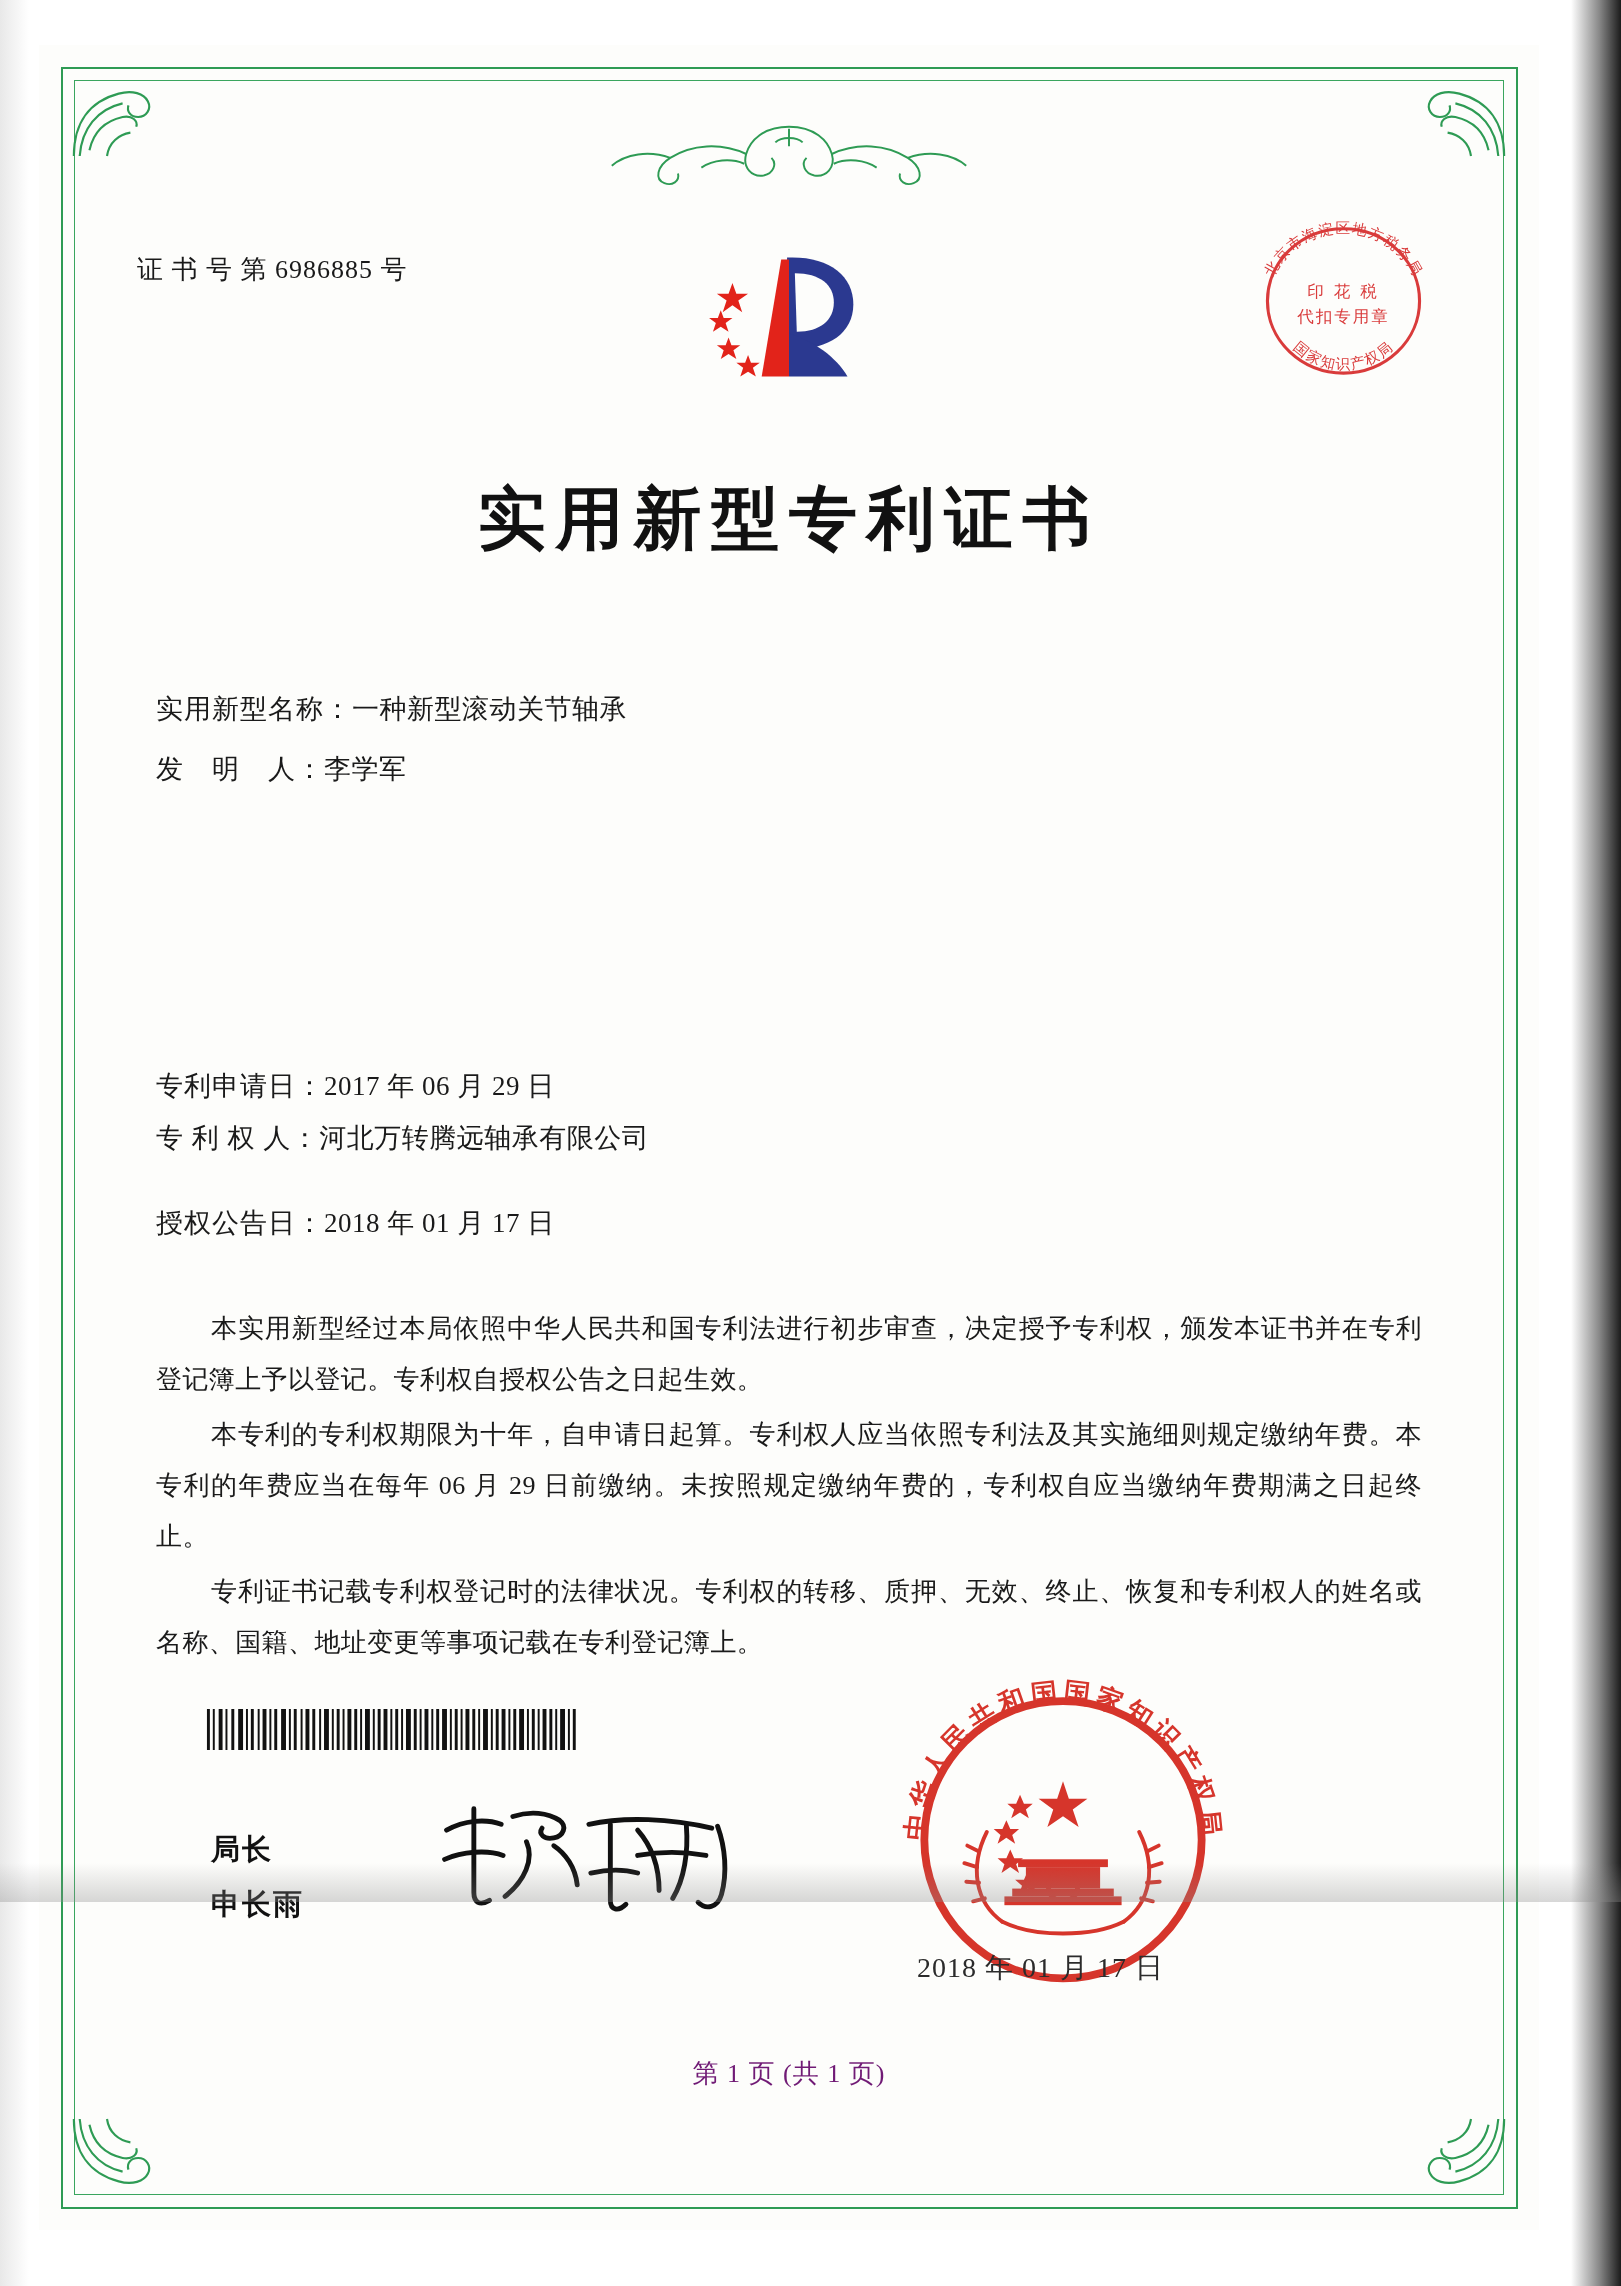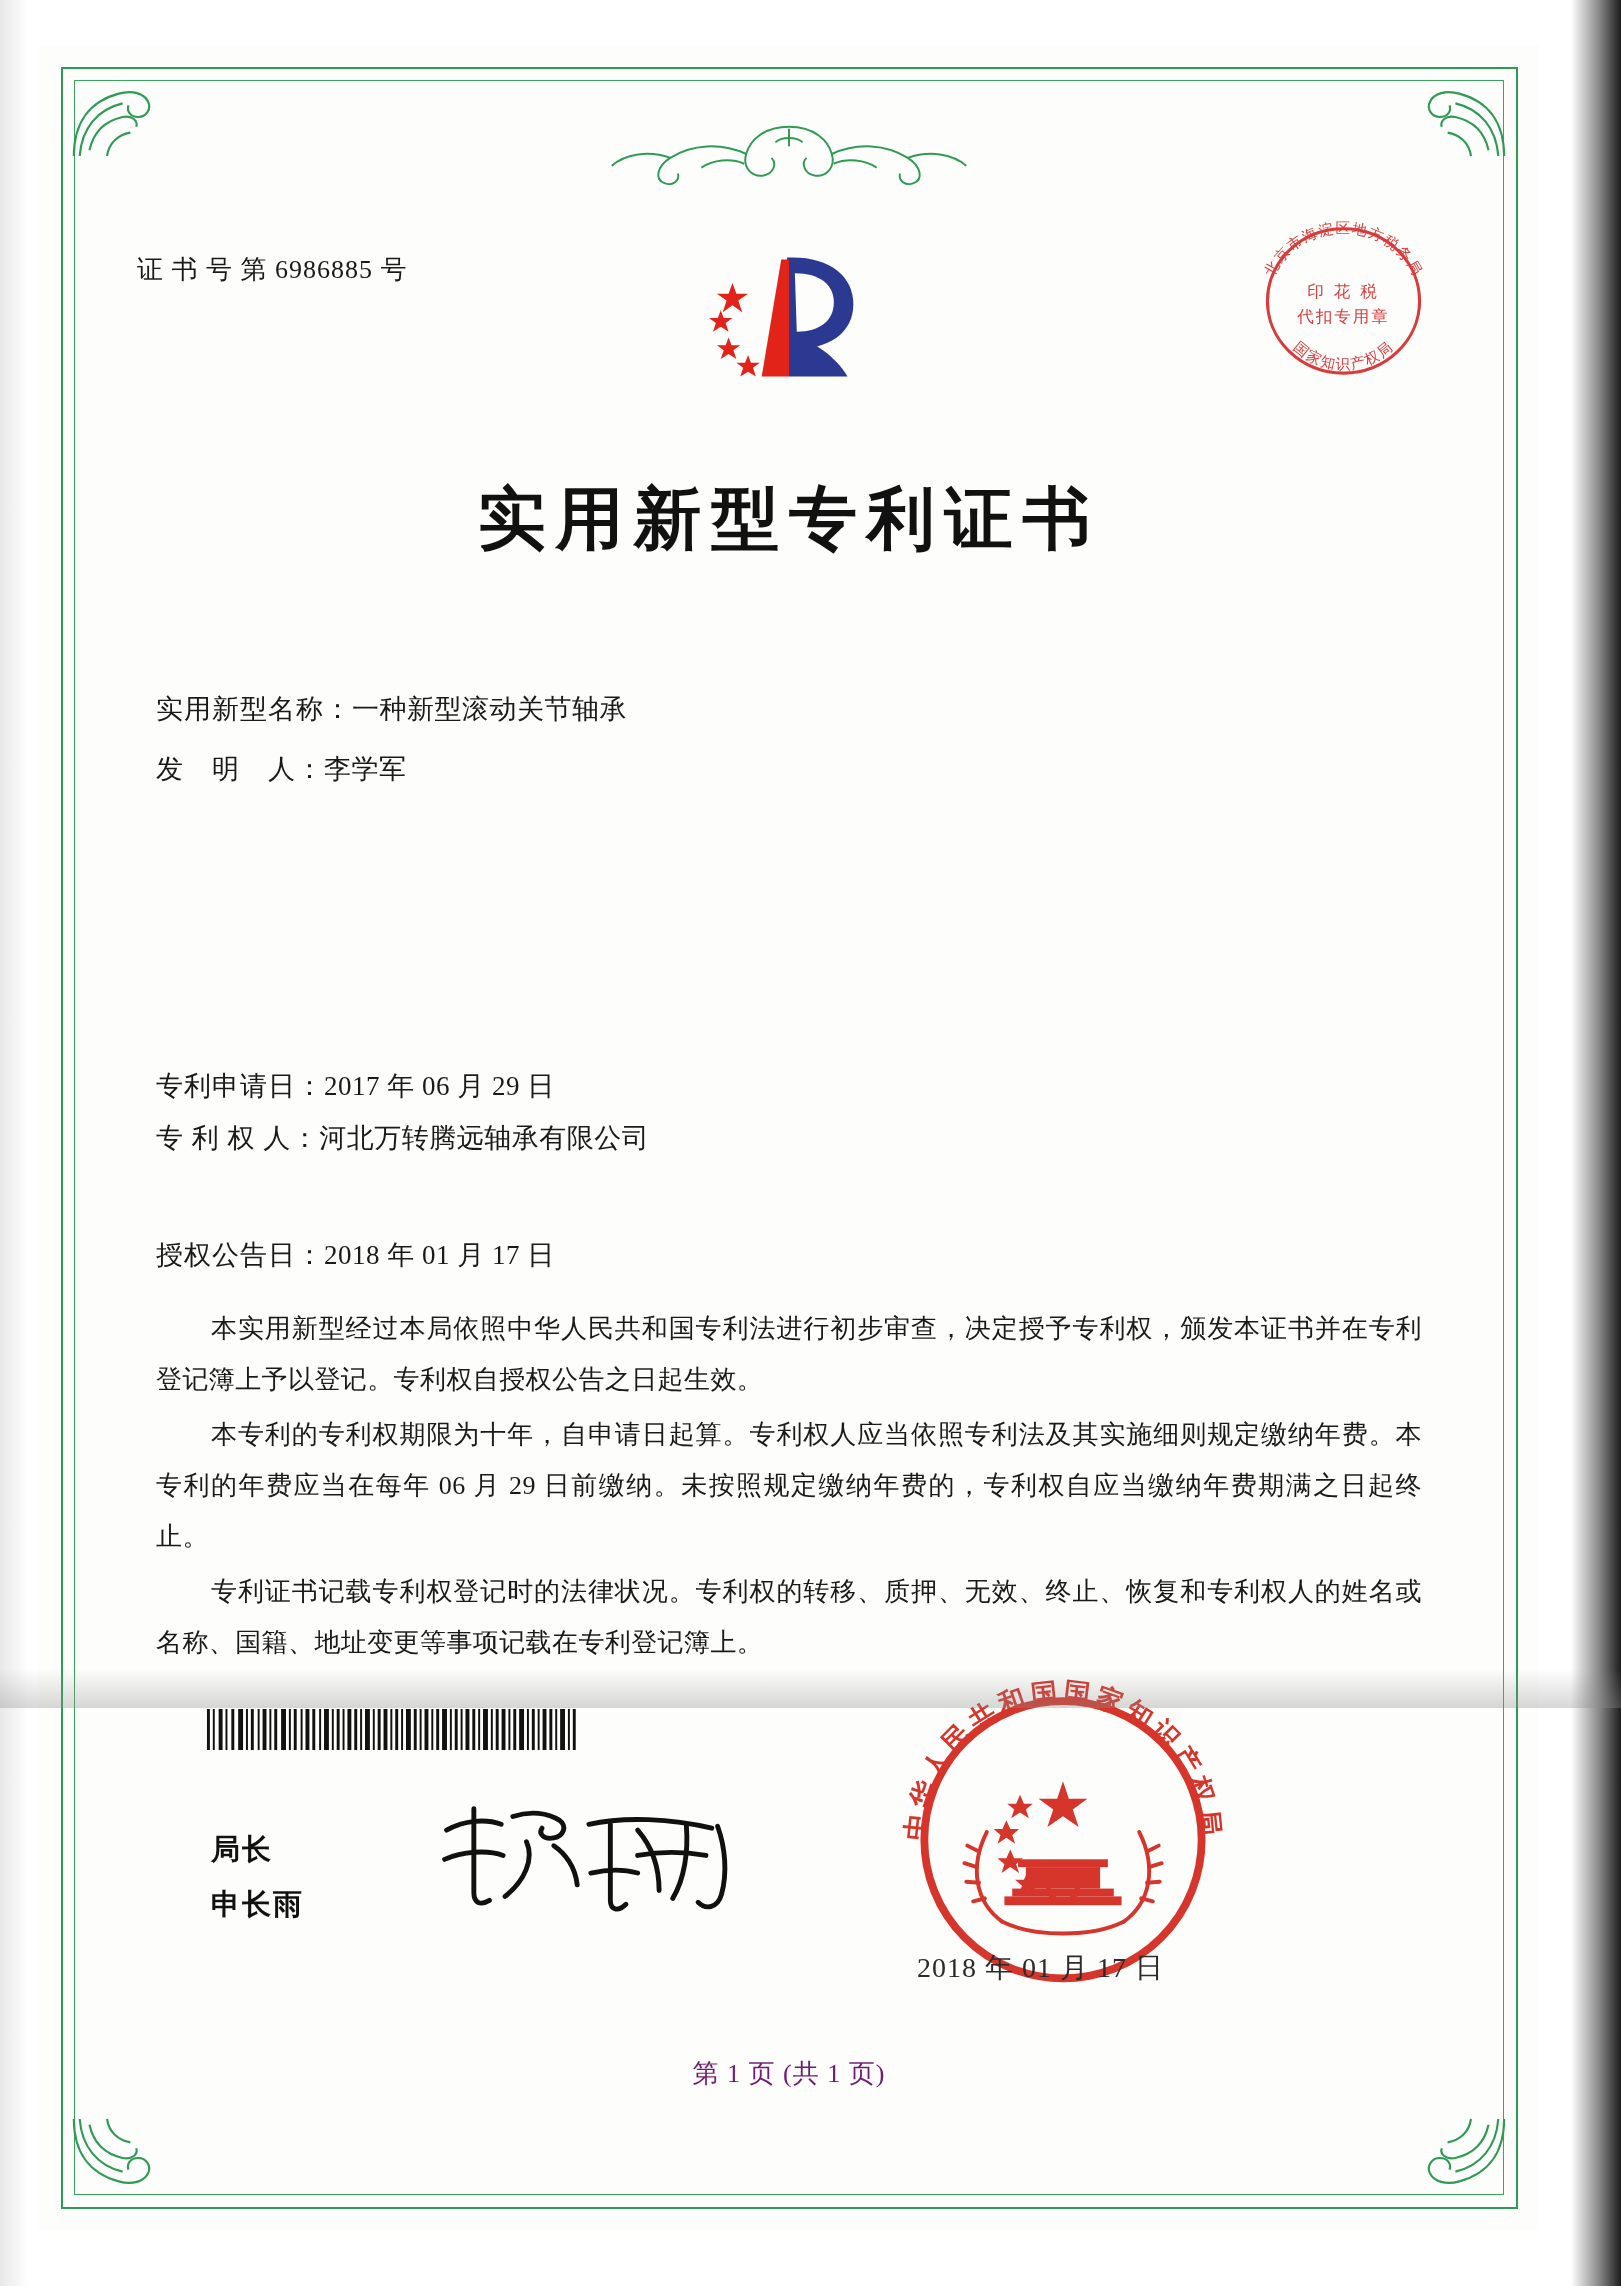--- a/index.html
+++ b/index.html
@@ -13,21 +13,21 @@
     position: relative;
     font-family: "Liberation Serif", serif;
     overflow: hidden;
   }
 
   
   #scan-page {
     position: absolute;
     left: 0; top: 0;
     width: 1622px;
-    height: 1708px;
+    height: 1902px;
     background: #ffffff;
   }
   
   #scan-shadow-right {
     position: absolute;
     right: 0; top: 0;
     width: 51px; height: 2287px;
     background: linear-gradient(to right, rgba(255,255,255,0) 0%, rgba(40,40,40,0.55) 55%, rgba(10,10,10,0.95) 100%);
   }
   #scan-shadow-bottom {
@@ -150,21 +150,21 @@
   }
   .field-value {
     letter-spacing: 0.5px;
   }
 
   #row-name     { top: 646px; }
   #row-inventor { top: 706px; font-family: Liberation Mono, monospace; }
   #row-patentno { top: 860px; }
   #row-appdate  { top: 1023px; }
   #row-holder   { top: 1075px; }
-  #row-grantdate{ top: 1192px; }
+  #row-grantdate{ top: 1160px; }
 
   #paragraphs {
     position: absolute;
     left: 117px;
     right: 117px;
     top: 1258px;
     font-size: 26px;
     line-height: 51px;
     color: #1a1a1a;
     text-align: justify;

